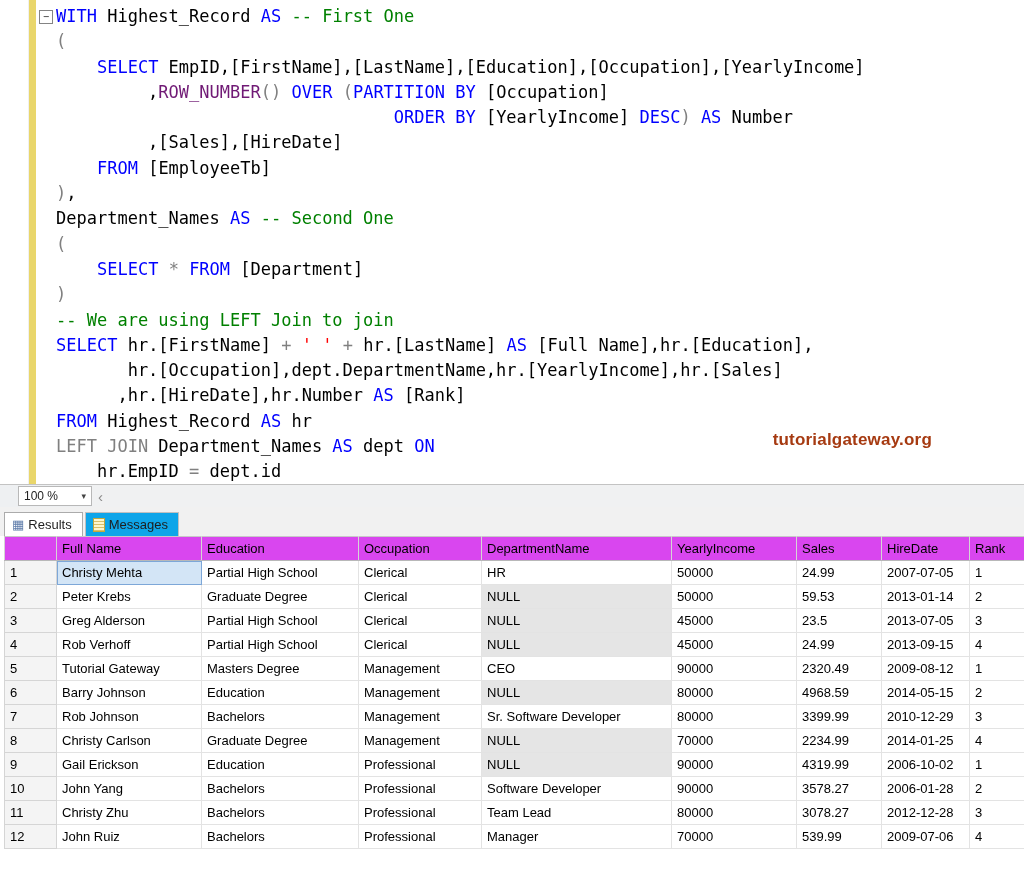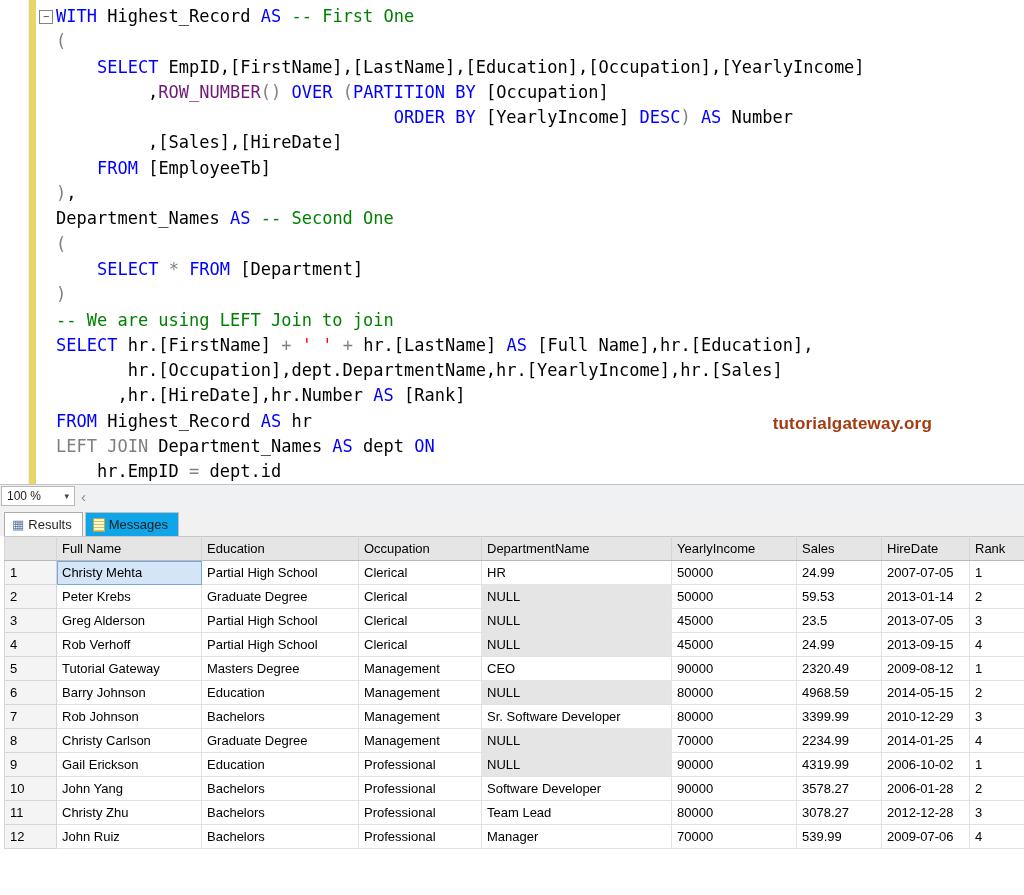--- a/index.html
+++ b/index.html
@@ -16,29 +16,29 @@
   .code-line{position:relative;height:25.3px;line-height:25.3px;white-space:pre;}
   .fold-box{position:absolute;left:-17px;top:6px;width:12px;height:12px;
             border:1px solid #848484;background:#fff;color:#333;
             font:10px/11px "DejaVu Sans Mono",monospace;text-align:center;cursor:pointer;}
   .tk-k{color:#0000ff}
   .tk-g{color:#808080}
   .tk-c{color:#008000}
   .tk-s{color:#ff0000}
   .tk-f{color:#701a75}
   .tk-t{color:#000000}
-  .watermark{position:absolute;right:92px;top:414px;color:#a63a11;
+  .watermark{position:absolute;right:92px;top:430px;color:#a63a11;
              font:bold 17px "Liberation Sans",sans-serif;letter-spacing:.2px;}
 
   
   .statusbar{height:22px;background:#eef0f2;border-top:1px solid #c3c3c3;
              display:flex;align-items:center;font-size:12px;color:#222;}
   .zoom{width:62px;height:18px;background:#fff;border:1px solid #b8b8b8;
         display:flex;align-items:center;justify-content:space-between;
-        padding:0 5px;margin-left:1px;cursor:default;}
+        padding:0 5px;margin-left:18px;cursor:default;}
   .zoom .caret{font-size:9px;color:#444;}
   .hscroll{flex:1;height:100%;background:#f0f1f2;display:flex;align-items:center;}
   .scroll-arrow{color:#8a8a8a;font-size:15px;line-height:15px;padding:0 6px;cursor:pointer;}
 
   
   .tabbar{height:29px;background:#f1f1f1;display:flex;align-items:flex-end;
           padding-left:4px;font-size:13px;color:#1e1e1e;}
   .tab{display:flex;align-items:center;gap:4px;padding:4px 10px 4px 7px;
        border:1px solid #c0c0c0;border-bottom:none;background:#0ea5e9;
        margin-right:2px;cursor:pointer;}
@@ -48,21 +48,21 @@
             border:1px solid #c2a83e;
             background-image:repeating-linear-gradient(180deg,transparent 0 2px,#d8c06a 2px 3px);}
 
   
   .grid-wrap{flex:1;background:#fff;padding-left:4px;overflow:hidden;}
   table{border-collapse:collapse;table-layout:fixed;width:1020px;
         font-size:13px;color:#000;}
   col.c0{width:52px}  col.c1{width:145px} col.c2{width:157px}
   col.c3{width:123px} col.c4{width:190px} col.c5{width:125px}
   col.c6{width:85px}  col.c7{width:88px}  col.c8{width:55px}
-  th{height:23px;background:#e5e5e5;font-weight:normal;text-align:left;
+  th{height:23px;background:#d946ef;font-weight:normal;text-align:left;
      padding:0 5px;border:1px solid #d5d5d5;border-top:1px solid #c8c8c8;
      border-bottom:1px solid #b8b8b8;white-space:nowrap;overflow:hidden;}
   td{height:23px;padding:0 5px;border:1px solid #e3e3e3;background:#fff;
      white-space:nowrap;overflow:hidden;}
   td.rownum{background:#f4f4f4;border-color:#d5d5d5;color:#000;}
   td.null-cell{background:#e5e5e5;}
   td.selected{background:#d3e5f6;outline:1px solid #7da7d8;outline-offset:-1px;}
 </style>
 </head>
 <body>

